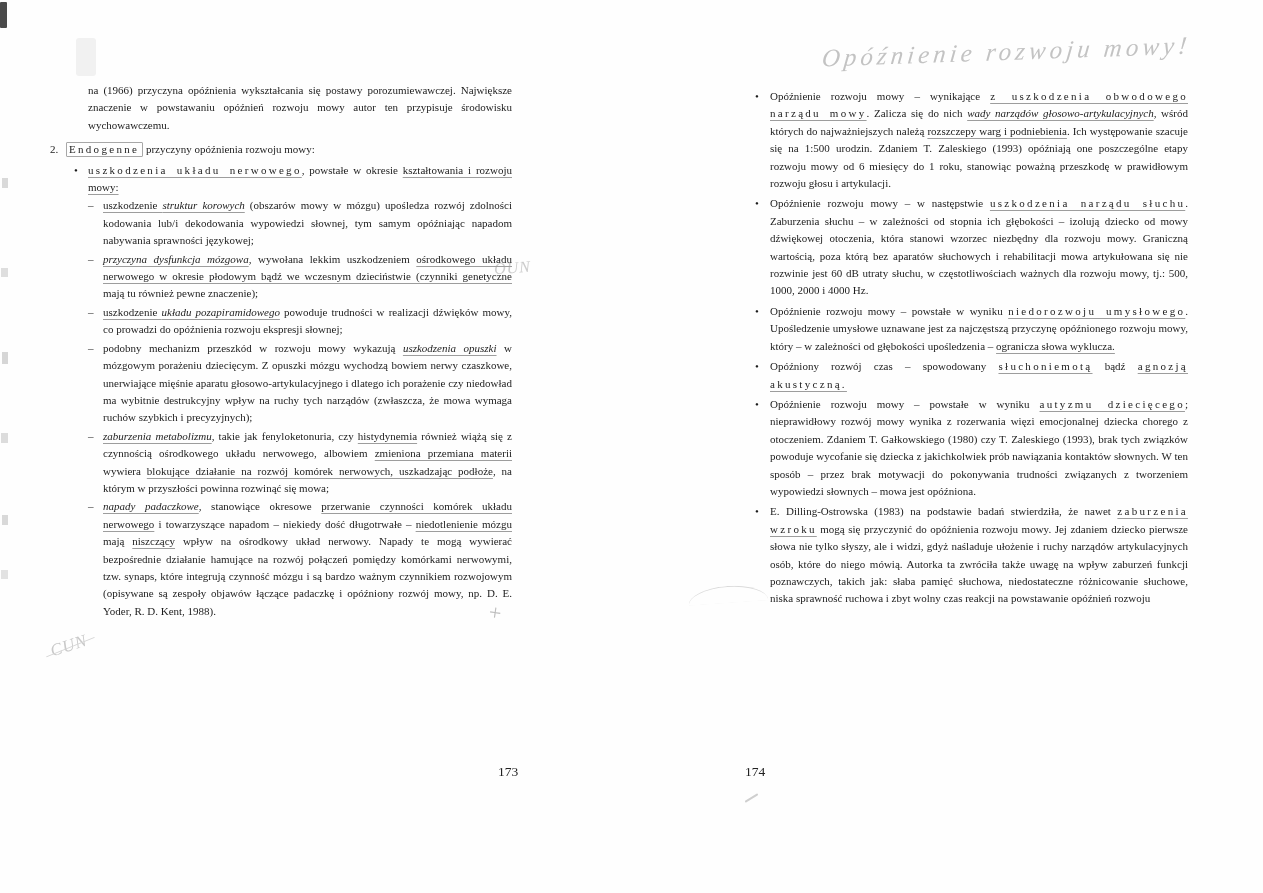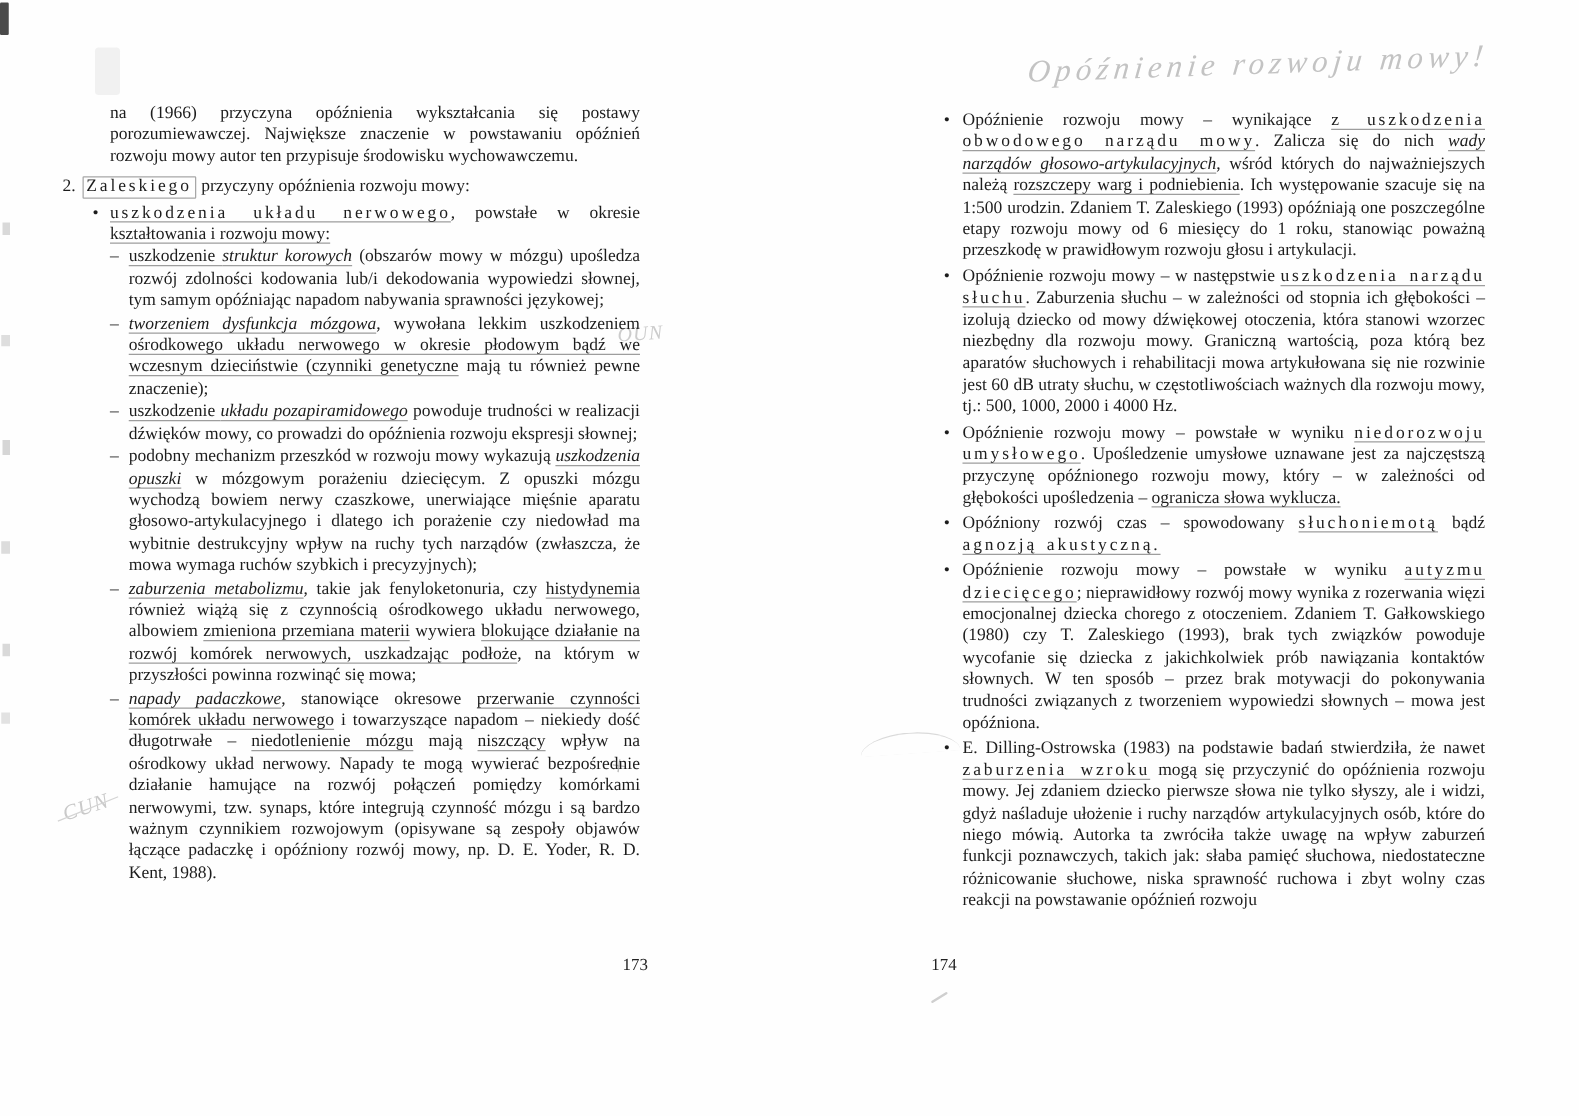--- a/index.html
+++ b/index.html
@@ -9,21 +9,21 @@
     font-family:"Liberation Serif","DejaVu Serif",serif;
     color:#1e1e1e;
     overflow:hidden;
     position:relative;
   }
   .scan{position:absolute;inset:0;background:#fefefe;}
 
   
   .page-col{
     position:absolute;
-    font-size:14px;
+    font-size:11px;
     line-height:17.4px;
     text-align:justify;
     color:#1c1c1c;
   }
   #left-col{left:50px;top:82px;width:462px;}
   #right-col{left:745px;top:88px;width:443px;}
 
   .blk{position:relative;margin:0 0 1px 0;}
   .blk .marker{position:absolute;left:0;top:0;}
 
@@ -127,24 +127,24 @@
   <div class="artifact" id="seam-swoosh"></div>
   <div class="artifact" id="pencil-dash-174"></div>
 
   <div class="pencil" id="hand-title">Opóźnienie rozwoju mowy!</div>
   <div class="pencil" id="note-oun">OUN</div>
   <div class="pencil" id="note-cun">CUN</div>
   <div class="pencil" id="note-plus">+</div>
 
   <div class="page-col" id="left-col">
       <div class="blk cont"><span>na (1966) przyczyna opóźnienia wykształcania się postawy porozumiewawczej. Największe znaczenie w powstawaniu opóźnień rozwoju mowy autor ten przypisuje środowisku wychowawczemu.</span></div>
-      <div class="blk numbered"><span class="marker">2.</span><span class="ls box">Zaleskiego</span><span> przyczyny opóźnienia rozwoju mowy:</span></div>
+      <div class="blk numbered"><span class="marker">2.</span><span class="ls box">Endogenne</span><span> przyczyny opóźnienia rozwoju mowy:</span></div>
       <div class="blk bullet-l"><span class="marker">•</span><span class="ls u">uszkodzenia układu nerwowego</span><span>, powstałe w okresie </span><span class="u">kształtowania i rozwoju mowy:</span></div>
       <div class="blk dash"><span class="marker">–</span><span class="u">uszkodzenie </span><span class="i u">struktur korowych</span><span> (obszarów mowy w mózgu) upośledza rozwój zdolności kodowania lub/i dekodowania wypowiedzi słownej, tym samym opóźniając napadom nabywania sprawności językowej;</span></div>
-      <div class="blk dash"><span class="marker">–</span><span class="i u">tworzeniem dysfunkcja mózgowa</span><span>, wywołana lekkim uszkodzeniem </span><span class="u">ośrodkowego układu nerwowego w okresie płodowym bądź we wczesnym dzieciństwie (czynniki genetyczne</span><span> mają tu również pewne znaczenie);</span></div>
+      <div class="blk dash"><span class="marker">–</span><span class="i u">przyczyna dysfunkcja mózgowa</span><span>, wywołana lekkim uszkodzeniem </span><span class="u">ośrodkowego układu nerwowego w okresie płodowym bądź we wczesnym dzieciństwie (czynniki genetyczne</span><span> mają tu również pewne znaczenie);</span></div>
       <div class="blk dash"><span class="marker">–</span><span class="u">uszkodzenie </span><span class="i u">układu pozapiramidowego</span><span> powoduje trudności w realizacji dźwięków mowy, co prowadzi do opóźnienia rozwoju ekspresji słownej;</span></div>
       <div class="blk dash"><span class="marker">–</span><span>podobny mechanizm przeszkód w rozwoju mowy wykazują </span><span class="i u">uszkodzenia opuszki</span><span> w mózgowym porażeniu dziecięcym. Z opuszki mózgu wychodzą bowiem nerwy czaszkowe, unerwiające mięśnie aparatu głosowo-artykulacyjnego i dlatego ich porażenie czy niedowład ma wybitnie destrukcyjny wpływ na ruchy tych narządów (zwłaszcza, że mowa wymaga ruchów szybkich i precyzyjnych);</span></div>
       <div class="blk dash"><span class="marker">–</span><span class="i u">zaburzenia metabolizmu</span><span>, takie jak fenyloketonuria, czy </span><span class="u">histydynemia</span><span> również wiążą się z czynnością ośrodkowego układu nerwowego, albowiem </span><span class="u">zmieniona przemiana materii</span><span> wywiera </span><span class="u">blokujące działanie na rozwój komórek nerwowych, uszkadzając podłoże</span><span>, na którym w przyszłości powinna rozwinąć się mowa;</span></div>
       <div class="blk dash"><span class="marker">–</span><span class="i u">napady padaczkowe</span><span>, stanowiące okresowe </span><span class="u">przerwanie czynności komórek układu nerwowego</span><span> i towarzyszące napadom – niekiedy dość długotrwałe – </span><span class="u">niedotlenienie mózgu</span><span> mają </span><span class="u">niszczący</span><span> wpływ na ośrodkowy układ nerwowy. Napady te mogą wywierać bezpośrednie działanie hamujące na rozwój połączeń pomiędzy komórkami nerwowymi, tzw. synaps, które integrują czynność mózgu i są bardzo ważnym czynnikiem rozwojowym (opisywane są zespoły objawów łączące padaczkę i opóźniony rozwój mowy, np. D. E. Yoder, R. D. Kent, 1988).</span></div>
     </div>
   <div class="pagenum" id="pagenum-left">173</div>
 
   <div class="page-col" id="right-col">
       <div class="blk bullet-r"><span class="marker">•</span><span>Opóźnienie rozwoju mowy – wynikające </span><span class="ls u">z uszkodzenia obwodowego narządu mowy</span><span>. Zalicza się do nich </span><span class="i u">wady narządów głosowo-artykulacyjnych</span><span>, wśród których do najważniejszych należą </span><span class="u">rozszczepy warg i podniebienia</span><span>. Ich występowanie szacuje się na 1:500 urodzin. Zdaniem T. Zaleskiego (1993) opóźniają one poszczególne etapy rozwoju mowy od 6 miesięcy do 1 roku, stanowiąc poważną przeszkodę w prawidłowym rozwoju głosu i artykulacji.</span></div>
       <div class="blk bullet-r"><span class="marker">•</span><span>Opóźnienie rozwoju mowy – w następstwie </span><span class="ls u">uszkodzenia narządu słuchu</span><span>. Zaburzenia słuchu – w zależności od stopnia ich głębokości – izolują dziecko od mowy dźwiękowej otoczenia, która stanowi wzorzec niezbędny dla rozwoju mowy. Graniczną wartością, poza którą bez aparatów słuchowych i rehabilitacji mowa artykułowana się nie rozwinie jest 60 dB utraty słuchu, w częstotliwościach ważnych dla rozwoju mowy, tj.: 500, 1000, 2000 i 4000 Hz.</span></div>

